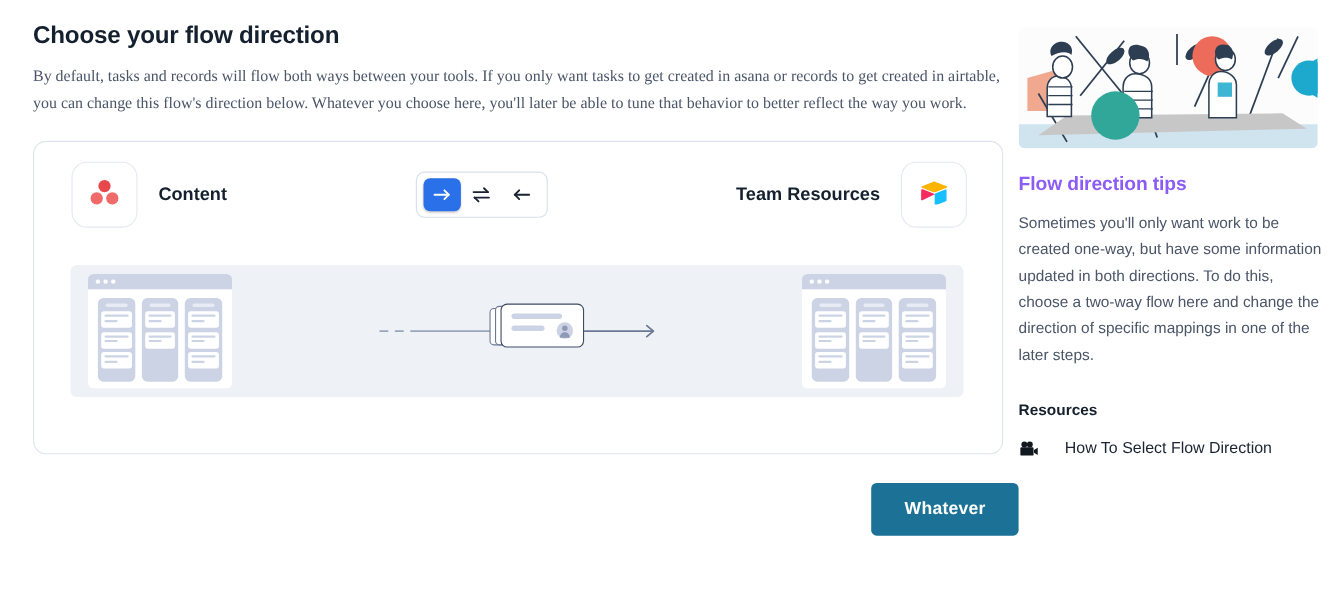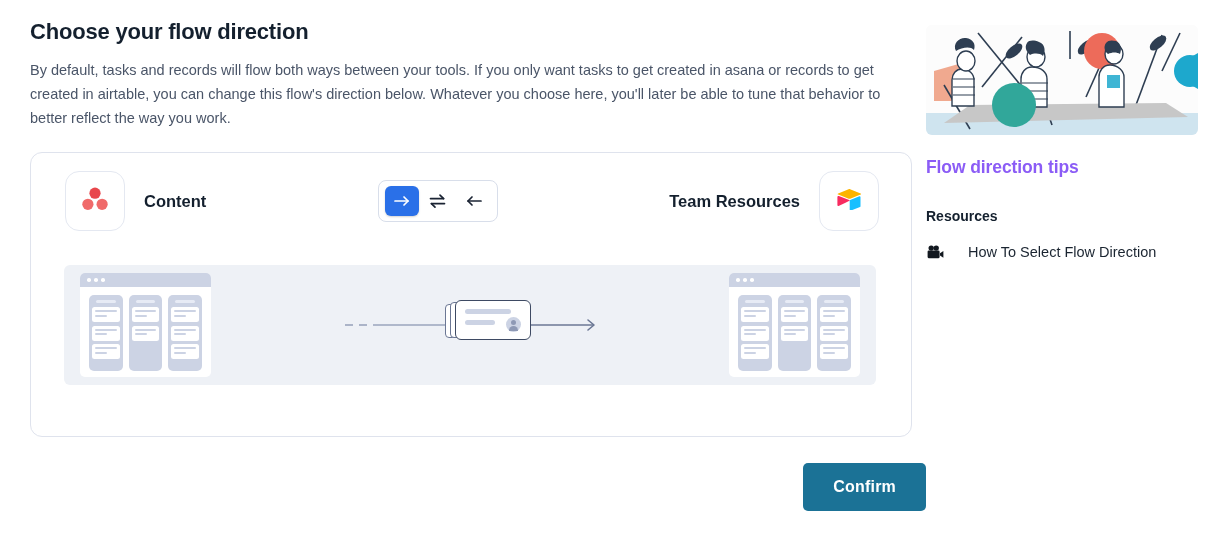--- a/index.html
+++ b/index.html
@@ -13,21 +13,21 @@
 
   
   .main-col { width: 910px; padding: 18px 0 0 14px; position: relative; }
 
   .page-title {
     font-size: 22px; font-weight: bold; color: #14202e;
     letter-spacing: -0.2px; line-height: 28px;
   }
   .page-desc {
     margin-top: 12px; width: 884px;
-    font-size: 14.5px; line-height: 24px; color: #4a5568;
+    font-size: 14.5px; line-height: 24px; color: #4a5568; font-family: Liberation Serif, serif;
   }
 
   
   .flow-card {
     margin-top: 22px; width: 882px; height: 285px;
     border: 1px solid #dfe3ed; border-radius: 12px;
     background: #fff; position: relative; text-align: right;
   }
 
   .flow-row {
@@ -342,21 +342,21 @@
                   <i></i>
                   <i class="s"></i>
                 </div>
             </div>
           </div>
         </div>
       </div>
     </div>
 
     <div class="confirm-row">
-      <button class="confirm-btn">Confirm</button>
+      <button class="confirm-btn">Whatever</button>
     </div>
   </div>
 
   <div class="sidebar">
 
     <div class="hero">
       <svg width="272" height="110" viewBox="0 0 272 110">
         <rect width="272" height="110" fill="#fcfcfc"></rect>
         <rect x="0" y="88" width="272" height="22" fill="#cfe4ef"></rect>
         <polygon points="8,46 36,38 30,76 8,76" fill="#f0a98f"></polygon>
@@ -393,20 +393,21 @@
         </g>
         <rect x="181" y="50" width="13" height="13" fill="#1da8cd" opacity=".85"></rect>
         <path d="M30 26c-4-8 4-14 10-13 7 1 10 6 8 12-3-4-12-3-18 1z" fill="#2e3e52"></path>
         <path d="M101 18c-3 5 0 9 3 12 4-2 10-2 13 1 3-5 2-12-4-14-5-2-10-2-12 1z" fill="#2e3e52"></path>
         <path d="M180 18c-3 4-1 9 2 11 4-2 9-2 12 0 2-5 1-11-4-13-4-1-8-1-10 2z" fill="#2e3e52"></path>
         <circle cx="88" cy="80" r="22" fill="#31a79a"></circle>
       </svg>
     </div>
 
     <div class="side-h">Flow direction tips</div>
+    <div class="side-p">Sometimes you'll only want work to be created one-way, but have some information updated in both directions. To do this, choose a two-way flow here and change the direction of specific mappings in one of the later steps.</div>
 
     <div class="res-h">Resources</div>
 
     <div class="res-item">
       <span class="ri">
         <svg width="17" height="14" viewBox="0 0 17 14" fill="currentColor">
           <circle cx="4.2" cy="3.1" r="2.7"></circle>
             <circle cx="9.2" cy="3.1" r="2.7"></circle>
           <rect x="0.6" y="5.6" width="12" height="7.6" rx="1.1"></rect>
           <path d="M13 8.2l3.4-2.1v6.6L13 10.6z"></path>

